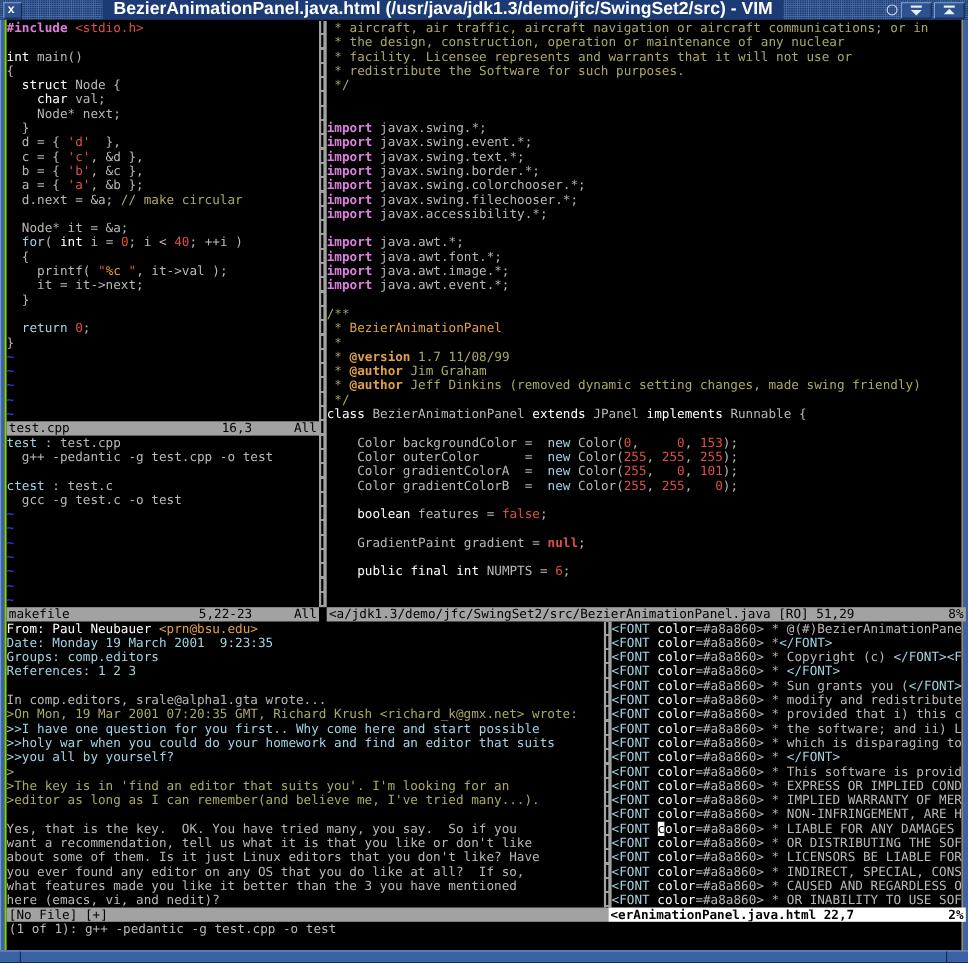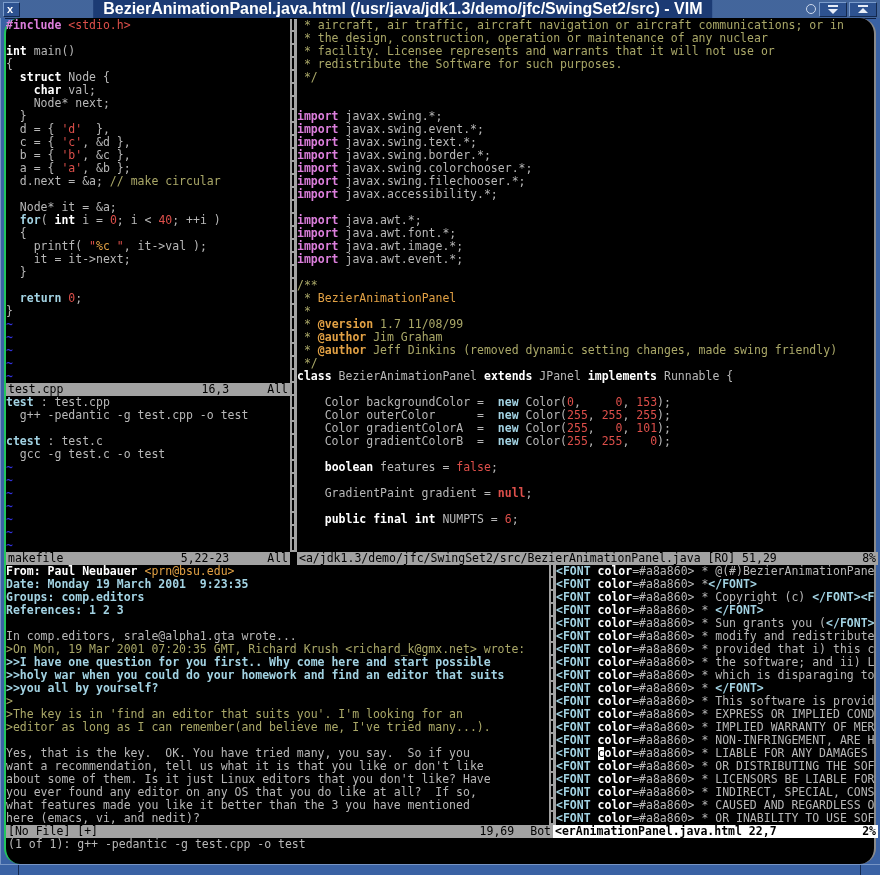--- a/index.html
+++ b/index.html
@@ -25,33 +25,33 @@
   .tri-up{position:absolute;left:8px;top:5px;width:0;height:0;border-left:5px solid transparent;border-right:5px solid transparent;border-bottom:5px solid #e8eef8;}
   .sideframe{position:absolute;top:18px;width:4px;height:846px;background:var(--frame);}
   .sf-l{left:0;border-left:1px solid #7795c5;}
   .sf-r{left:876px;border-right:1px solid #13294f;}
   .bframe{position:absolute;left:0;top:864px;width:880px;height:11px;background:var(--frame);
     border-top:1px solid #7795c5;border-bottom:1px solid #13294f;}
   .bframe .notch{position:absolute;top:0;width:1px;height:11px;background:#13294f;}
   .n1{left:18px;} .n2{left:860px;}
   
   #vim{position:absolute;left:4px;top:18px;width:872px;height:846px;background:#000;
-    border-left:2px solid #22c55e;border-right:2px solid #8a8a8a;box-sizing:border-box;
-    font-size:11.5px;border-radius:16px;}
+    border-left:2px solid #84cc16;border-right:2px solid #8a8a8a;box-sizing:border-box;
+    font-size:11.5px;}
   .pane{position:absolute;overflow:hidden;}
   .ln{height:13px;line-height:13px;white-space:pre;overflow:hidden;}
   .c-t{color:var(--text);}
-  .c-w{color:var(--white);font-weight:bold;}
+  .c-w{color:var(--white);font-weight:normal;}
   .c-m{color:var(--magenta);font-weight:bold;}
   .c-r{color:var(--red);}
   .c-rb{color:var(--red);font-weight:bold;}
   .c-o{color:var(--orange);}
   .c-ob{color:var(--orange);font-weight:bold;}
   .c-k{color:var(--khaki);margin-top:44px;}
-  .c-b{color:var(--lightblue);font-weight:bold;}
+  .c-b{color:var(--lightblue);font-weight:normal;}
   .c-bl{color:var(--tilde);font-weight:bold;}
   .c-cur{color:#000;background:var(--cursorBg);}
   .vsep{position:absolute;width:7px;background:var(--statusBg);}
   .vsep::before{content:"";position:absolute;left:2px;top:0;width:2px;height:100%;
     background:repeating-linear-gradient(180deg,#000 0 11px,var(--statusBg) 11px 13px);}
   .status{position:absolute;height:13px;line-height:13px;background:var(--statusBg);color:#000;
     display:flex;white-space:pre;overflow:hidden;padding:0 2px;box-sizing:border-box;}
   .status .sname{flex:0 0 auto;}
   .status .sflex{flex:1 1 auto;}
   .status .spos{flex:0 0 auto;}
@@ -214,21 +214,21 @@
         <div class="ln"><span class="c-k">&gt;The key is in 'find an editor that suits you'. I'm looking for an</span></div>
         <div class="ln"><span class="c-k">&gt;editor as long as I can remember(and believe me, I've tried many...).</span></div>
         <div class="ln"></div>
         <div class="ln"><span class="c-t">Yes, that is the key.  OK. You have tried many, you say.  So if you</span></div>
         <div class="ln"><span class="c-t">want a recommendation, tell us what it is that you like or don't like</span></div>
         <div class="ln"><span class="c-t">about some of them. Is it just Linux editors that you don't like? Have</span></div>
         <div class="ln"><span class="c-t">you ever found any editor on any OS that you do like at all?  If so,</span></div>
         <div class="ln"><span class="c-t">what features made you like it better than the 3 you have mentioned</span></div>
         <div class="ln"><span class="c-t">here (emacs, vi, and nedit)?</span></div>
       </div>
-    <div class="status" style="left:0;top:807px;width:547px;">
+    <div class="status" style="left:0;top:807px;width:547px;flex-direction:column;">
       <span class="sname">[No File] [+]</span>
       <span class="sflex"></span>
       <span class="spos">19,69</span>
       <span class="sgap-sm"></span>
       <span class="spct">Bot</span>
     </div>
 
     <div class="vsep" style="left:543px;top:547px;height:260px;"></div>
 
     <div class="pane" style="left:550px;top:547px;width:322px;height:260px;">

